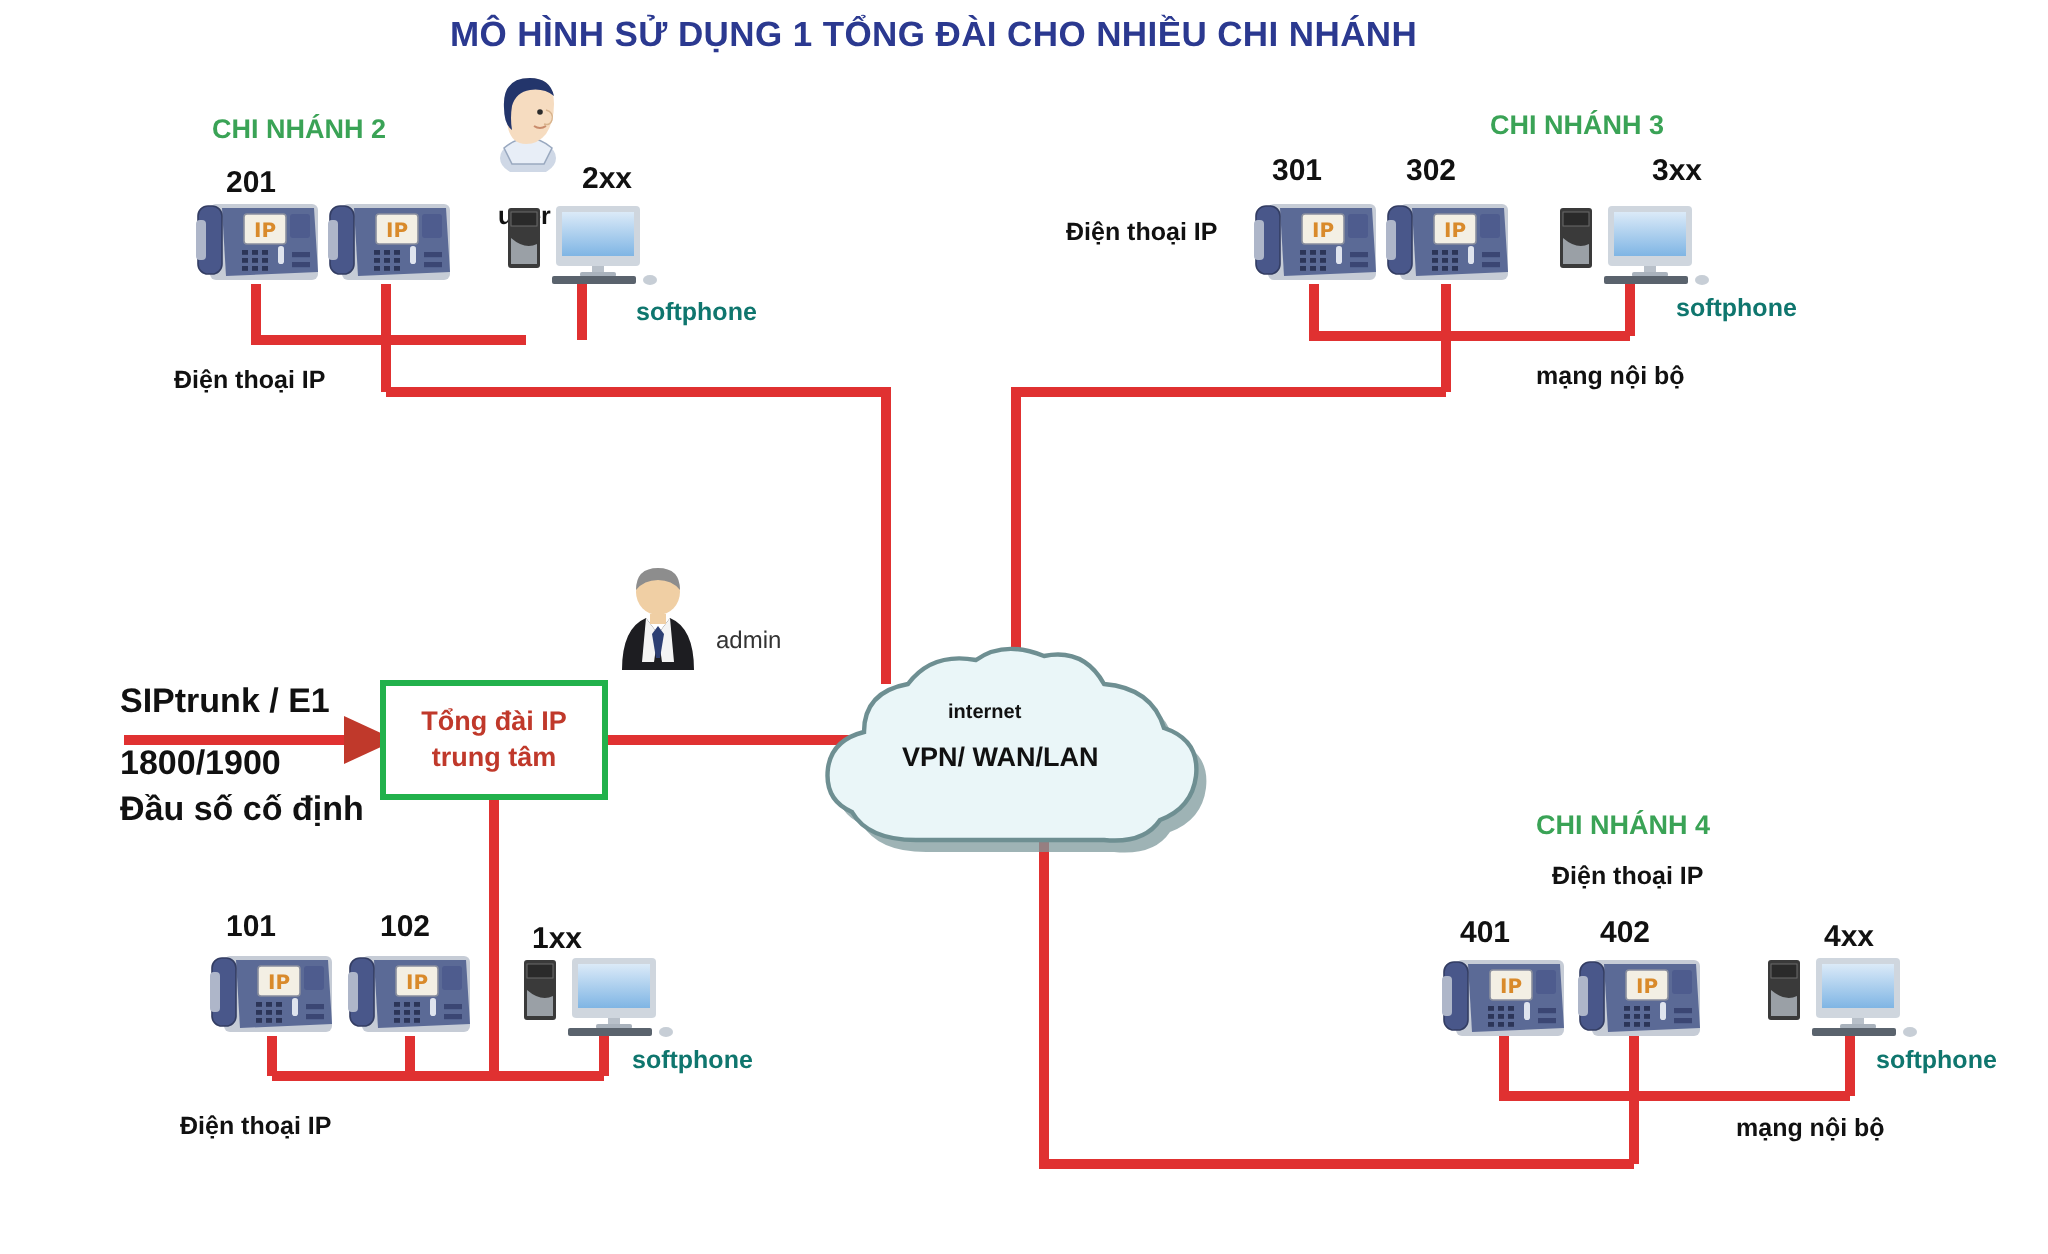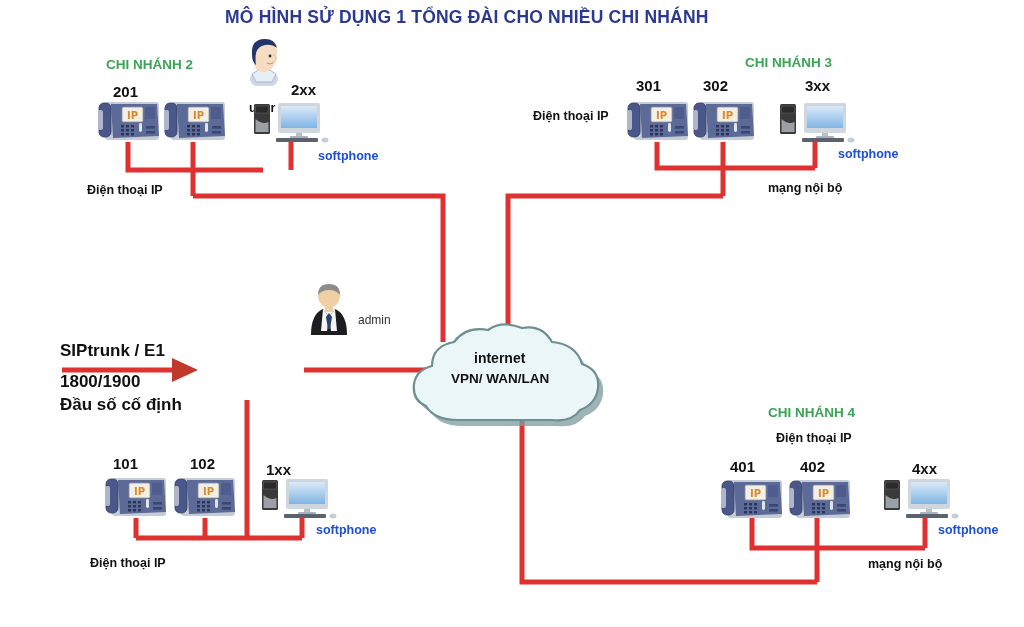--- a/index.html
+++ b/index.html
@@ -45,37 +45,37 @@
     color: #111111;
     font-weight: bold;
     font-size: 15px;
   }
   .sub-lbl {
     color: #111111;
     font-weight: bold;
     font-size: 12.5px;
   }
   .soft-lbl {
-    color: #1d4ed8;
+    color: #0f766e;
     font-weight: bold;
     font-size: 12.5px;
   }
   .plain-lbl {
     color: #333333;
     font-size: 12px;
   }
   .trunk-lbl {
     color: #111111;
     font-weight: bold;
     font-size: 17px;
   }
   .cloud-t1 {
     color: #111111;
     font-weight: bold;
-    font-size: 14px;
+    font-size: 10px;
   }
   .cloud-t2 {
     color: #111111;
     font-weight: bold;
     font-size: 13.5px;
   }
 
   
   .pbx-box {
     position: absolute;
@@ -234,21 +234,21 @@
       <rect x="24" y="38" width="42" height="4" rx="1" fill="#5a636d"></rect>
       <ellipse cx="73" cy="40" rx="3.5" ry="2.5" fill="#c7ced6"></ellipse>
     </svg>
   </div>
   <div class="lbl soft-lbl" style="left:318px; top:150px;">softphone</div>
   <div class="lbl sub-lbl" style="left:87px; top:184px;">Điện thoại IP</div>
 
   <div class="lbl branch-head" style="left:745px; top:56px;">CHI NHÁNH 3</div>
   <div class="lbl ext-num" style="left:636px; top:78px;">301</div>
   <div class="lbl ext-num" style="left:703px; top:78px;">302</div>
-  <div class="lbl ext-num" style="left:805px; top:78px;">3xx</div>
+  <div class="lbl ext-num" style="left:826px; top:78px;">3xx</div>
   <div class="lbl sub-lbl" style="left:533px; top:110px;">Điện thoại IP</div>
 
   <div class="device" style="left:626px; top:96px;">
     <svg width="66" height="48" viewBox="0 0 66 48">
       <rect x="8" y="6" width="54" height="38" rx="3" fill="#8e99ad" opacity="0.5"></rect>
       <path d="M14 8 L60 8 L62 40 L16 42 Z" fill="#5b6a96"></path>
       <rect x="25" y="11" width="21" height="15" rx="1.5" fill="#f3efe4" stroke="#8a8f9e" stroke-width="0.8"></rect>
       <text x="35.5" y="22.5" font-family="DejaVu Sans, sans-serif" font-size="10" font-weight="bold" fill="#d98a2b" text-anchor="middle">IP</text>
       <rect x="2" y="7" width="12" height="34" rx="5" fill="#49578a" stroke="#333d63" stroke-width="0.8"></rect>
       <rect x="1" y="14" width="5" height="20" rx="2" fill="#aeb6c9"></rect>
@@ -325,20 +325,24 @@
       <path d="M13 12 Q13 1 24 1 Q35 1 35 12 Q31 7 24 7 Q17 7 13 12 Z" fill="#8d8d8d"></path>
       <path d="M6 52 Q6 31 18 26 L24 34 L30 26 Q42 31 42 52 Z" fill="#1d1d21"></path>
       <path d="M18 26 L24 34 L22 48 L16 48 Z" fill="#f4f4f4"></path>
       <path d="M30 26 L24 34 L26 48 L32 48 Z" fill="#f4f4f4"></path>
       <path d="M24 30 L27 34 L25 46 L23 46 L21 34 Z" fill="#2d3f73"></path>
       <rect x="20" y="24" width="8" height="5" fill="#f0cfa4"></rect>
     </svg>
   </div>
   <div class="lbl plain-lbl" style="left:358px; top:314px;">admin</div>
 
+  <div class="pbx-box">
+    <span>Tổng đài IP</span>
+    <span>trung tâm</span>
+  </div>
 
   <div class="lbl trunk-lbl" style="left:60px; top:342px;">SIPtrunk / E1</div>
   <div class="lbl trunk-lbl" style="left:60px; top:373px;">1800/1900</div>
   <div class="lbl trunk-lbl" style="left:60px; top:396px;">Đầu số cố định</div>
 
   <div class="device" style="left:410px; top:322px;">
     <svg width="200" height="120" viewBox="0 0 200 120">
       <g transform="translate(5,6)">
         <path d="M48 98 Q24 98 16 84 Q2 78 4 62 Q6 48 22 44 Q22 24 44 20 Q56 4 78 8 Q92 -2 112 6 Q132 2 142 20 Q166 22 172 42 Q190 48 188 66 Q186 82 170 88 Q162 100 142 98 Z" fill="#7d9a9c" opacity="0.75"></path>
       </g>

